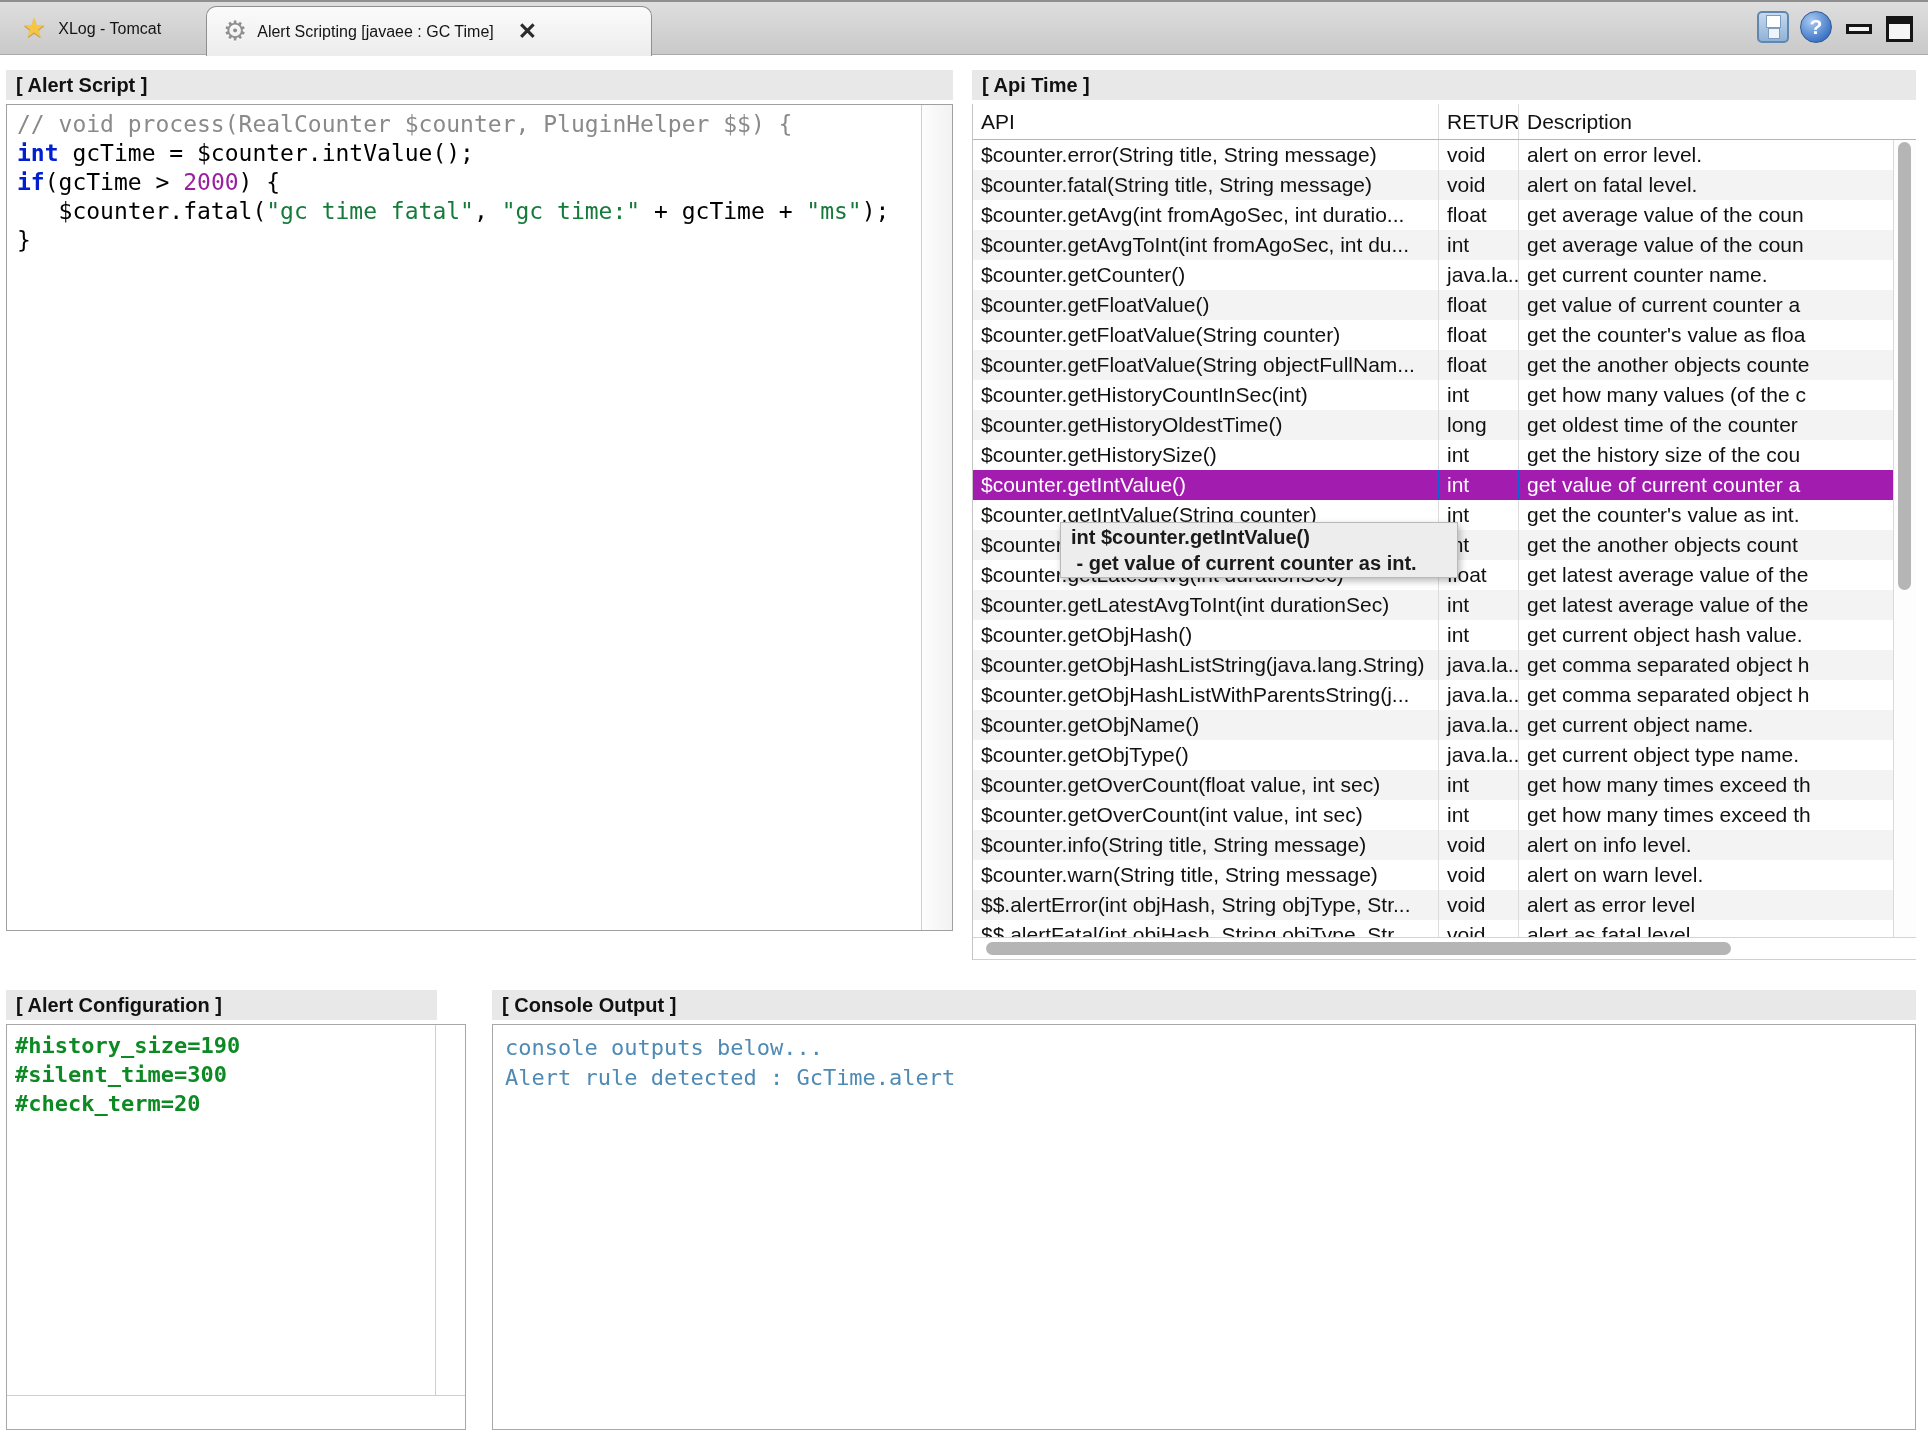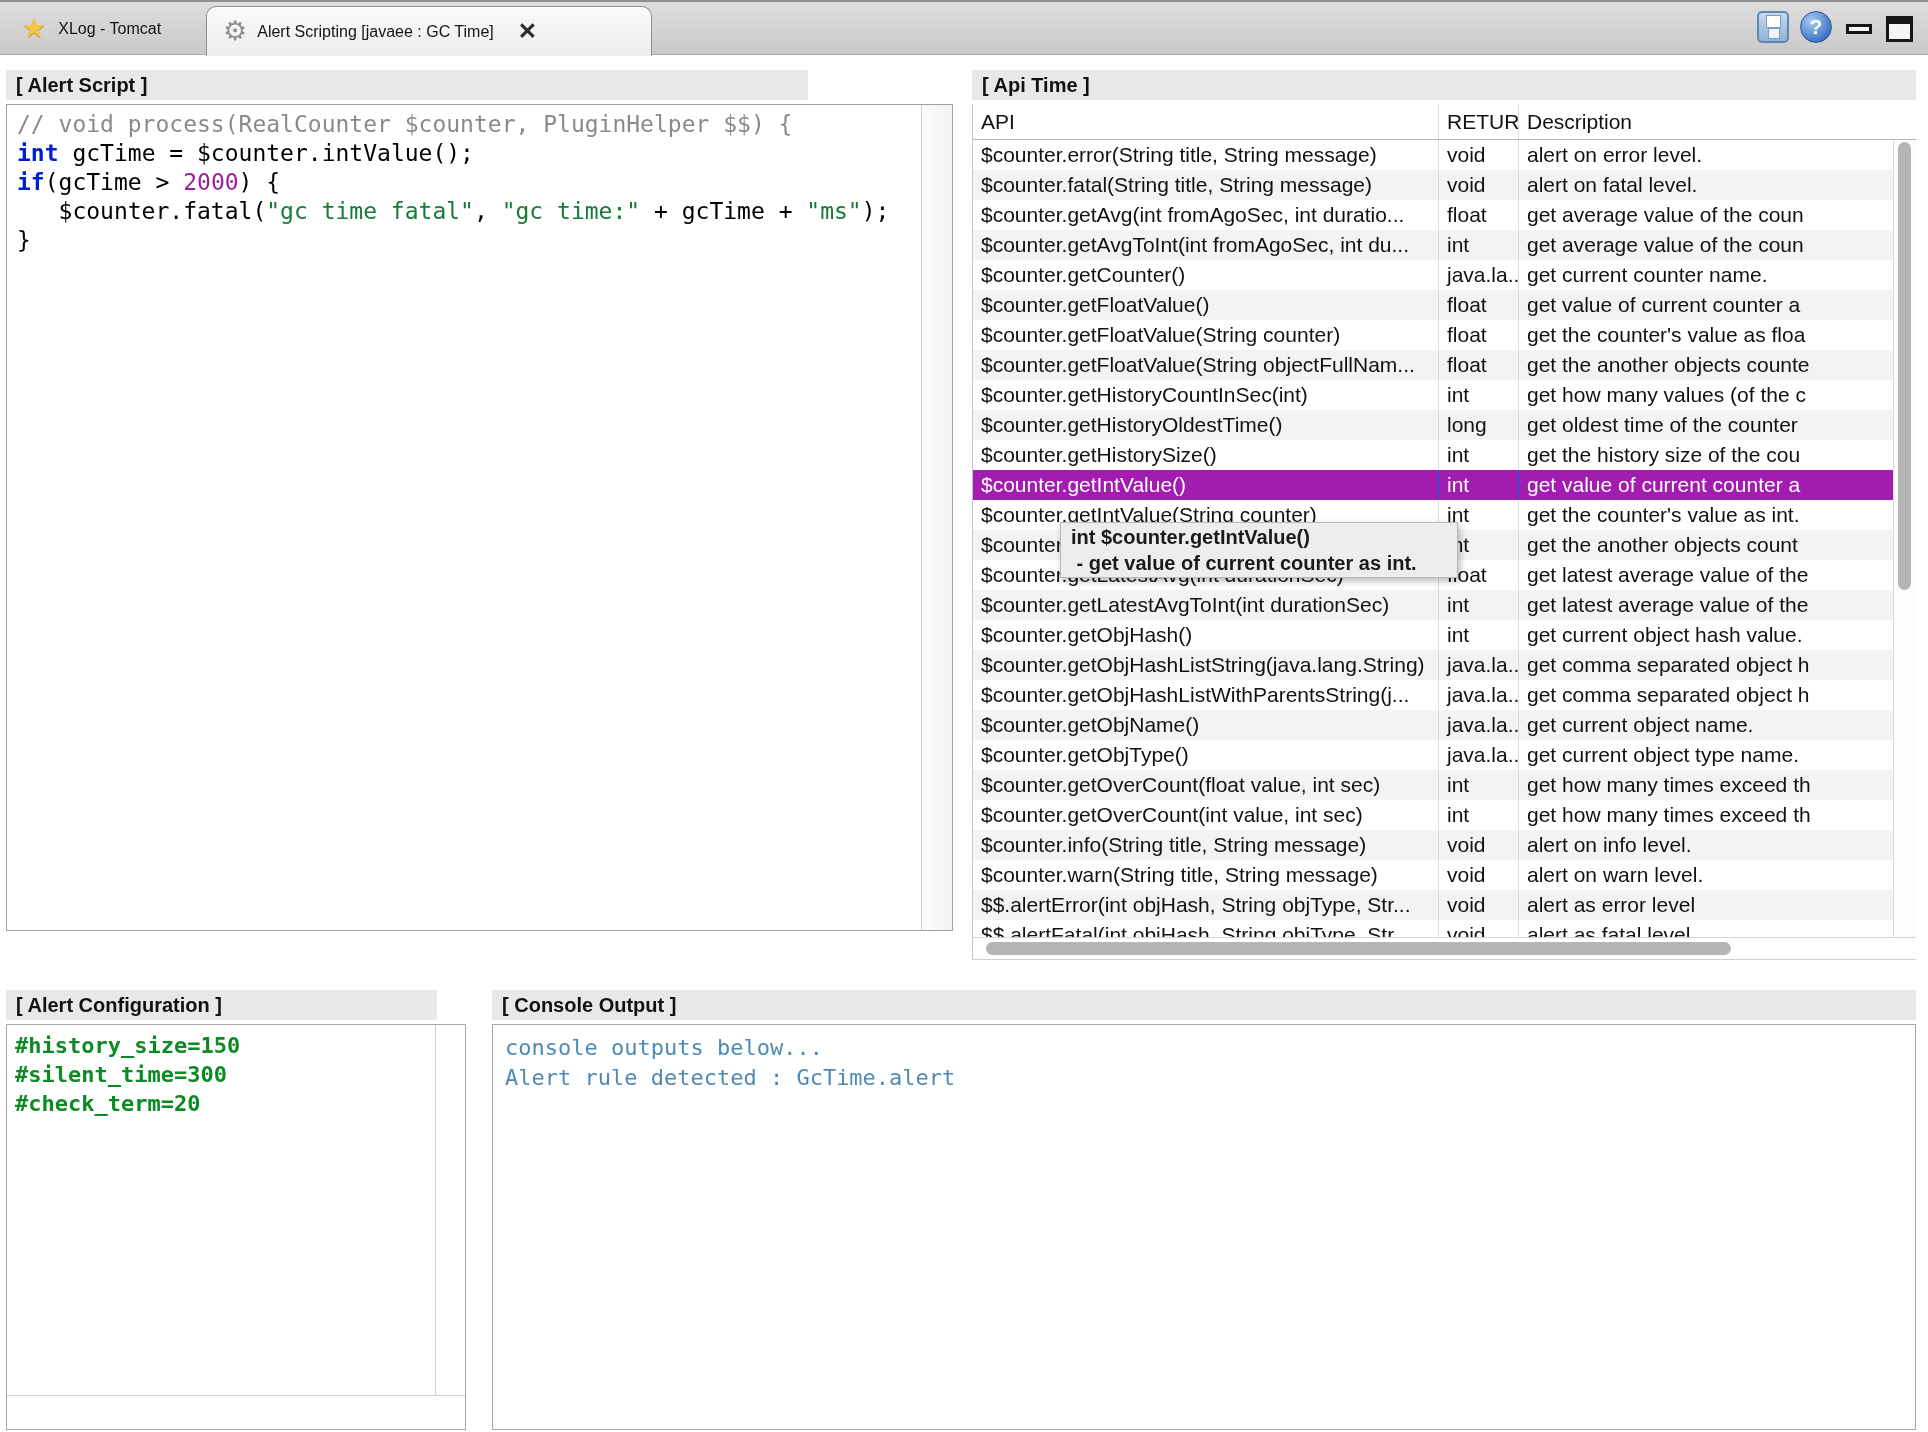--- a/index.html
+++ b/index.html
@@ -26,21 +26,21 @@
   .floppy .fshut{position:absolute;left:9px;bottom:2px;width:10px;height:9px;background:#eef4fa;border:1px solid #7a9cc0;}
   .helpico{position:absolute;left:1800px;top:9px;width:32px;height:32px;border-radius:50%;
           background:radial-gradient(circle at 35% 30%,#a9cbf2,#3a72c4 75%);border:1px solid #35598f;
           color:#fff;font-weight:bold;font-size:21px;display:flex;align-items:center;justify-content:center;box-sizing:border-box;}
   .minico{position:absolute;left:1846px;top:22px;width:26px;height:10px;border:3px solid #151515;background:#f5f5f5;box-sizing:border-box;}
   .maxico{position:absolute;left:1886px;top:14px;width:27px;height:26px;border:3px solid #151515;border-top-width:8px;background:#f5f5f5;box-sizing:border-box;}
 
   
   .sect{position:absolute;height:30px;background:#e8e8e8;font-weight:bold;font-size:20px;
         line-height:30px;padding-left:10px;box-sizing:border-box;color:#111;}
-  #as-head{left:6px;top:70px;width:802px;}
+  #as-head{left:6px;top:70px;width:947px;}
   #api-head{left:972px;top:70px;width:944px;}
   #cfg-head{left:6px;top:990px;width:431px;}
   #con-head{left:492px;top:990px;width:1424px;}
 
   
   #as-box{position:absolute;left:6px;top:104px;width:947px;height:827px;background:#fff;
           border:1px solid #a0a0a0;box-sizing:border-box;}
   #as-box .vtrack{position:absolute;right:0;top:0;bottom:0;width:30px;border-left:1px solid #cfcfcf;
           background:linear-gradient(90deg,#fdfdfd,#f2f2f2);}
   #as-code{position:absolute;left:10px;top:5px;font-family:"DejaVu Sans Mono",monospace;
@@ -287,21 +287,21 @@
   </div>
 
   <div id="tooltip">
     <div>int $counter.getIntValue()</div>
     <div> - get value of current counter as int.</div>
   </div>
 
   <div id="cfg-head" class="sect">[ Alert Configuration ]</div>
   <div id="cfg-box">
     <div id="cfg-lines">
-        <div class="cfg-line">#history_size=150</div>
+        <div class="cfg-line">#history_size=190</div>
         <div class="cfg-line">#silent_time=300</div>
         <div class="cfg-line">#check_term=20</div>
       </div>
     <div class="vtrack"></div>
     <div class="htrack"></div>
   </div>
 
   <div id="con-head" class="sect">[ Console Output ]</div>
   <div id="con-box">
     <div id="con-lines">

